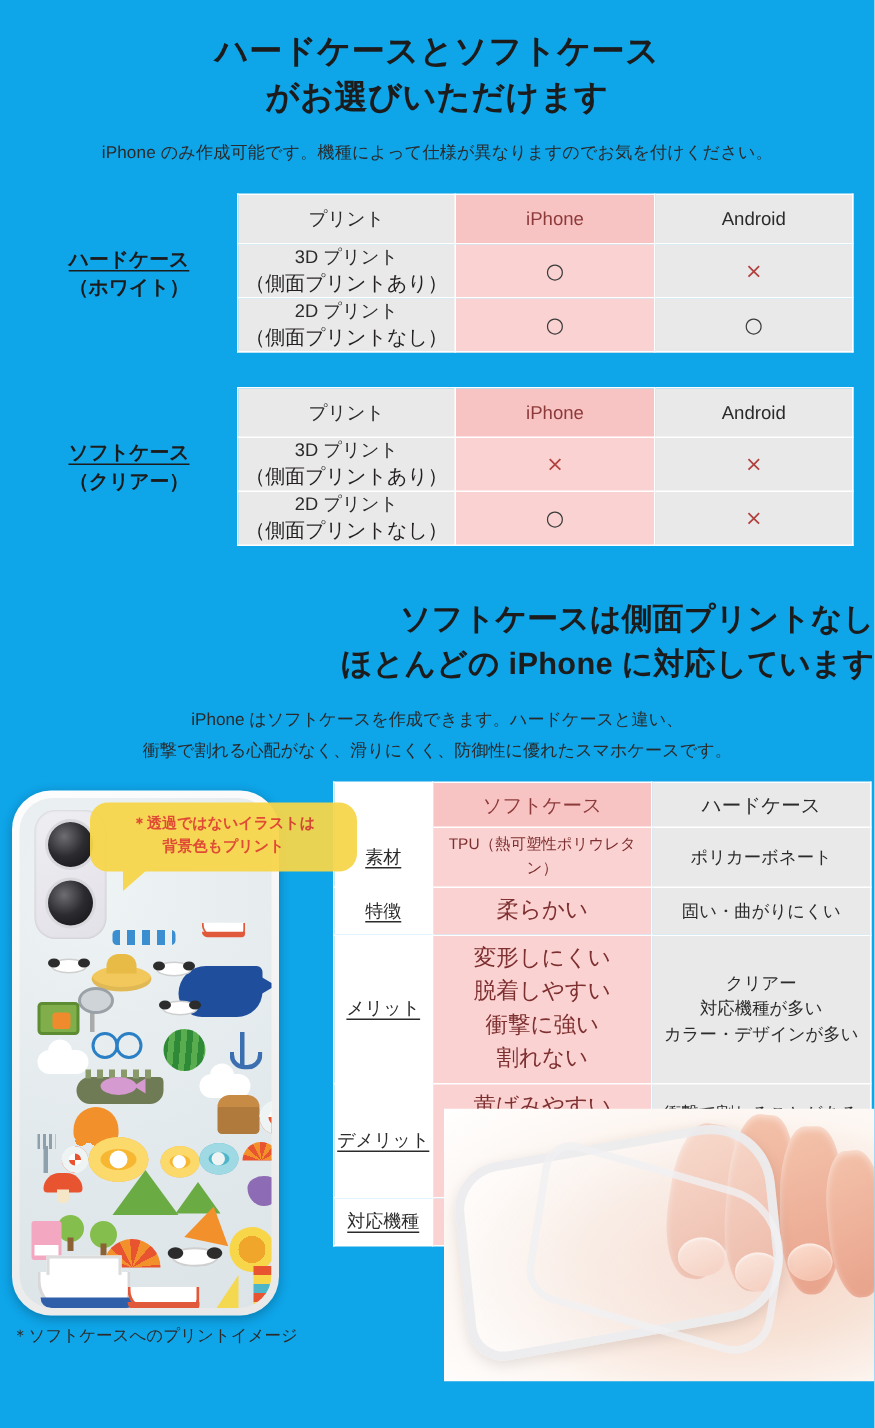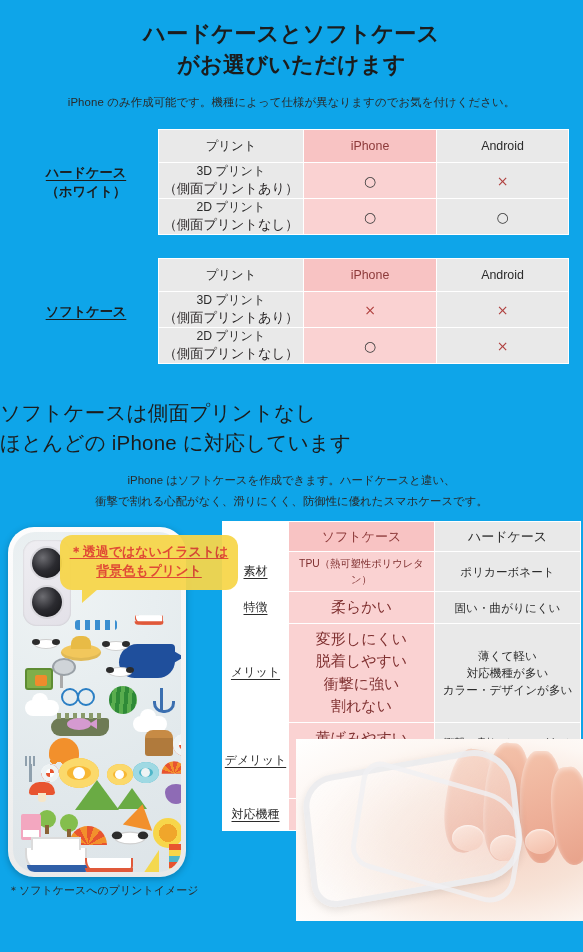--- a/index.html
+++ b/index.html
@@ -78,24 +78,24 @@
 
   .row-cell { height: 36px; }
 
   .print-name { font-size: 12.2px; color:#2b2b2b; line-height: 1.25; }
 
   .mark-o { font-size: 14px; color: #3a3a3a; font-family: "DejaVu Sans", sans-serif; }
   .mark-x { font-size: 14px; color: #b0413f; font-family: "DejaVu Sans", sans-serif; }
 
   
   .sec2-head {
-    text-align: left;
+    text-align: right;
     margin-top: 34px;
     font-size: 20.5px;
-    font-weight: normal;
+    font-weight: bold;
     line-height: 1.46;
     letter-spacing: 0.2px;
     color: #1c1c1c;
   }
   .sec2-sub {
     text-align: center;
     margin-top: 12px;
     font-size: 11.4px;
     line-height: 1.8;
     color: #2a2a2a;
@@ -362,25 +362,24 @@
     left: 60px; top: 14px;
     width: 178px;
     background: #f7d64a;
     border-radius: 12px;
     padding: 8px 6px 9px;
     text-align: center;
     z-index: 6;
     opacity: .94;
   }
   .callout-top .line {
-    font-size: 13px;
+    font-size: 10px;
     font-weight: bold;
     color: #e0412a;
     line-height: 1.45;
-    text-decoration: underline;
     text-underline-offset: 2px;
   }
   .callout-top::after{
     content:""; position:absolute; left:22px; bottom:-13px;
     border-top: 14px solid #f7d64a;
     border-right: 16px solid transparent;
   }
 
   
   .cmp-wrap {
@@ -510,20 +509,21 @@
           <span class="mark-o">○</span>
         </td>
       </tr>
     </tbody>
       </table>
   </div>
 
   <div class="compat-block second">
     <div class="compat-label">
       <span class="u">ソフトケース</span>
+      <span class="sub">（クリアー）</span>
     </div>
     <table class="compat">
       <tbody>
           <tr>
         <th class="c-print hdr-gray">プリント</th>
         <th class="c-iph hdr-pink">iPhone</th>
         <th class="c-and hdr-gray">Android</th>
       </tr>
       <tr>
         <td class="cell-gray row-cell">
@@ -636,21 +636,21 @@
           <td class="cmp-rowlabel">特徴</td>
           <td class="cmp-pink">柔らかい</td>
           <td class="cmp-gray">固い・曲がりにくい</td>
         </tr>
         <tr>
           <td class="cmp-rowlabel">メリット</td>
           <td class="cmp-pink" style="white-space:pre-line">変形しにくい
 脱着しやすい
 衝撃に強い
 割れない</td>
-          <td class="cmp-gray" style="white-space:pre-line">薄くて軽い
+          <td class="cmp-gray" style="white-space:pre-line">クリアー
 対応機種が多い
 カラー・デザインが多い</td>
         </tr>
         <tr>
           <td class="cmp-rowlabel">デメリット</td>
           <td class="cmp-pink" style="white-space:pre-line">黄ばみやすい
 ボタンが硬い
 多少厚みがある</td>
           <td class="cmp-gray" style="white-space:pre-line">衝撃で割れることがある
 滑りやすい

